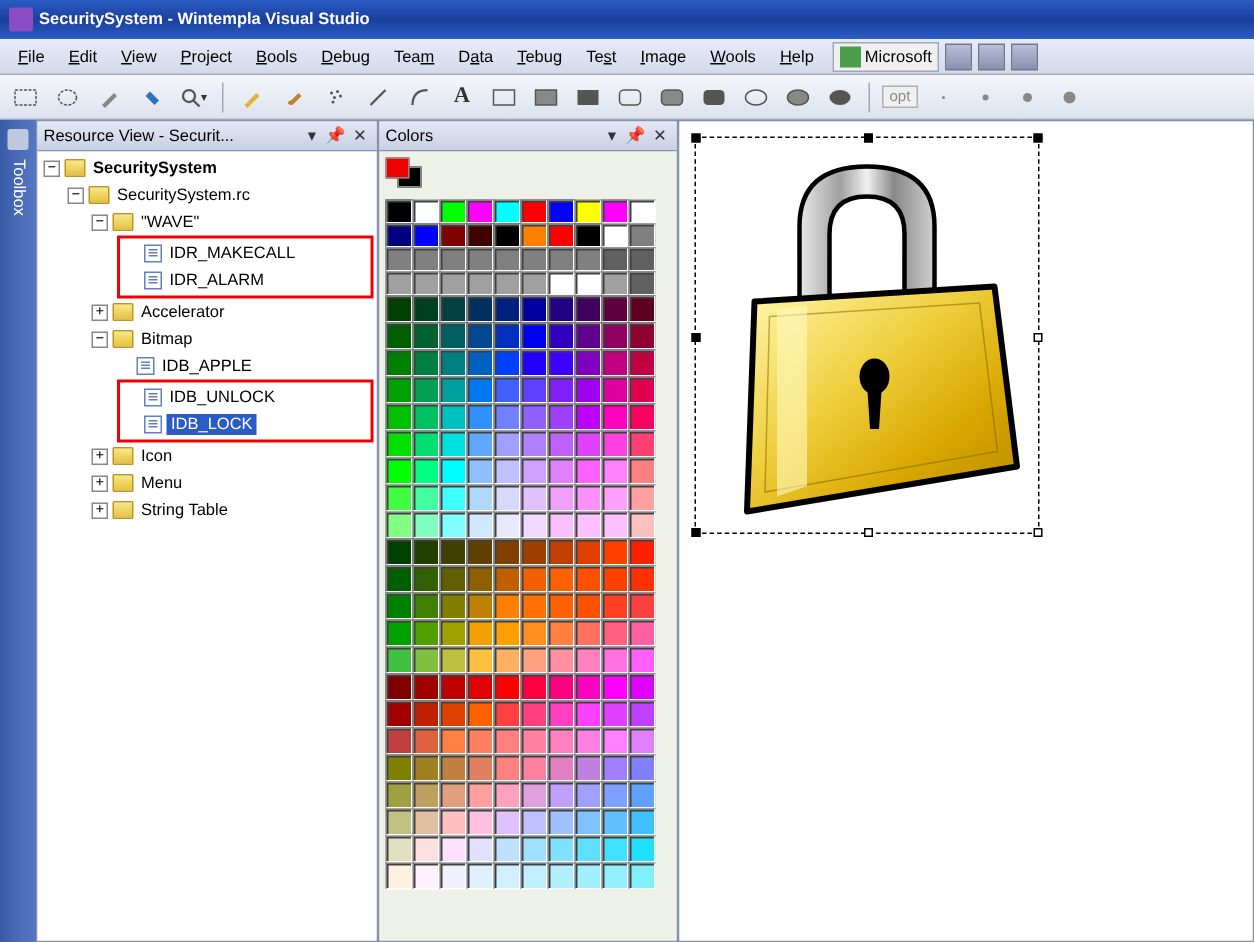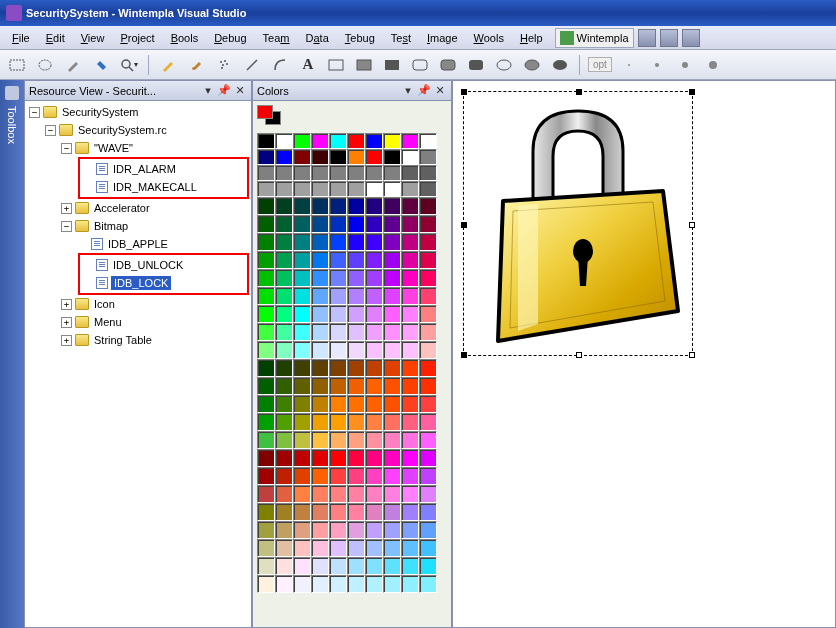--- a/index.html
+++ b/index.html
@@ -37,21 +37,21 @@
 .editor-panel { flex: 1; }
 
 .tree { padding: 2px; overflow: auto; flex: 1; background: #fff; }
 .tree-node { display: flex; align-items: center; height: 18px; white-space: nowrap; }
 .expander { width: 11px; height: 11px; border: 1px solid #888; display: inline-flex; align-items: center; justify-content: center; font-size: 9px; line-height: 1; margin-right: 3px; cursor: pointer; background: #fff; font-family: monospace; }
 .expander-space { width: 14px; display: inline-block; }
 .folder-icon { width: 14px; height: 12px; background: linear-gradient(to bottom, #f8e888, #e8c040); border: 1px solid #b89820; border-radius: 1px; margin-right: 3px; }
 .file-icon { width: 12px; height: 12px; background: #fff; border: 1px solid #6080c0; margin-right: 3px; position: relative; }
 .file-icon::after { content: ""; position: absolute; top: 2px; left: 2px; right: 2px; height: 1px; background: #6080c0; box-shadow: 0 2px 0 #6080c0, 0 4px 0 #6080c0; }
 .tree-label { padding: 1px 2px; }
-.tree-label.bold { font-weight: normal; }
+.tree-label.bold { font-weight: bold; }
 .tree-text-selected { background: #2a5cc4; color: #fff; padding: 1px 3px; }
 .red-box { border: 2px solid #f00000; padding: 1px 2px; margin-left: -3px; }
 
 .color-body { flex: 1; background: #eef1e8; padding: 4px; overflow: auto; }
 .fgbg { position: relative; width: 30px; height: 24px; margin-bottom: 4px; }
 .fgbg .bg { position: absolute; top: 6px; left: 8px; width: 16px; height: 14px; background: #000; border: 1px solid #888; }
 .fgbg .fg { position: absolute; top: 0; left: 0; width: 16px; height: 14px; background: #f00000; border: 1px solid #888; }
 .sw-row { display: flex; }
 .sw { width: 18px; height: 18px; border: 1px solid #808080; border-right: 1px solid #fff; border-bottom: 1px solid #fff; box-shadow: inset 1px 1px 0 #404040; }
 .sw-sm { width: 18px; height: 16px; }
@@ -83,21 +83,21 @@
   <div class="menu-item"><u>D</u><span>ebug</span></div>
   <div class="menu-item">Tea<u>m</u></div>
   <div class="menu-item">D<u>a</u><span>ta</span></div>
   <div class="menu-item"><u>T</u><span>ebug</span></div>
   <div class="menu-item">Te<u>s</u><span>t</span></div>
   <div class="menu-item"><u>I</u><span>mage</span></div>
   <div class="menu-item"><u>W</u><span>ools</span></div>
   <div class="menu-item"><u>H</u><span>elp</span></div>
   <div class="wintempla-btn">
     <div class="wicon"></div>
-    <span>Wintempla</span>
+    <span>Microsoft</span>
   </div>
   <div class="right-icons">
     <div class="mini-icon"></div>
     <div class="mini-icon"></div>
     <div class="mini-icon"></div>
   </div>
 </div>
 
 <div class="toolbar">
   <div class="tool-btn">
@@ -257,26 +257,26 @@
       <div class="tree-node" style="padding-left:34px">
         <span class="expander">−</span>
         <div class="folder-icon"></div>
         <span class="tree-label">"WAVE"</span>
       </div>
       <div style="margin-left:54px">
         <div class="red-box">
           <div class="tree-node">
             <span class="expander-space"></span>
             <div class="file-icon"></div>
-            <span class="tree-label">IDR_ALARM</span>
+            <span class="tree-label">IDR_MAKECALL</span>
           </div>
           <div class="tree-node">
             <span class="expander-space"></span>
             <div class="file-icon"></div>
-            <span class="tree-label">IDR_MAKECALL</span>
+            <span class="tree-label">IDR_ALARM</span>
           </div>
         </div>
       </div>
       <div class="tree-node" style="padding-left:34px">
         <span class="expander">+</span>
         <div class="folder-icon"></div>
         <span class="tree-label">Accelerator</span>
       </div>
       <div class="tree-node" style="padding-left:34px">
         <span class="expander">−</span>

